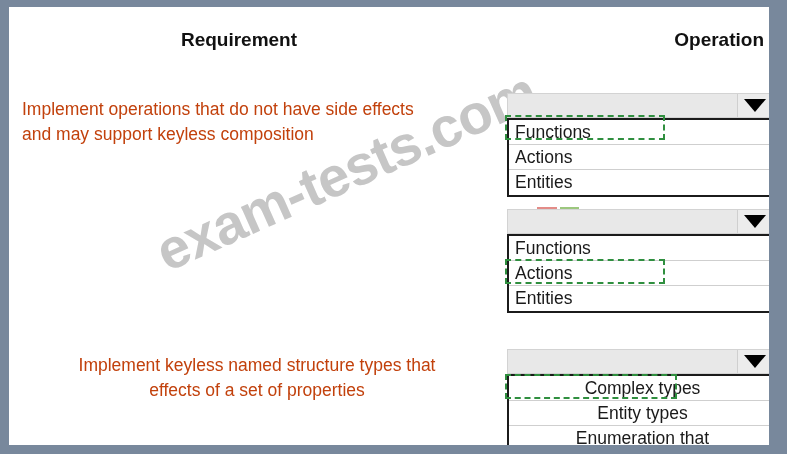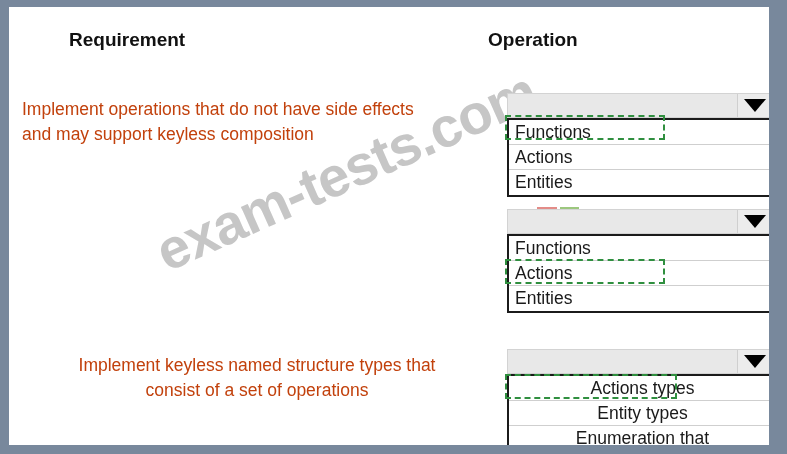--- a/index.html
+++ b/index.html
@@ -38,22 +38,22 @@
     display:grid;grid-template-columns:1fr 1fr;grid-template-rows:1fr 1fr;
     gap:3px;pointer-events:none;
   }
   #wm-ms-logo span{display:block;}
 
   
   .col-head{
     position:absolute;font-weight:bold;font-size:19px;color:#111111;
     letter-spacing:0px;
   }
-  #head-requirement{left:60px;top:22px;width:340px;}
-  #head-operation{left:479px;top:22px;width:250px;text-align:left;}
+  #head-requirement{left:60px;top:22px;width:340px;text-align:center;}
+  #head-operation{left:505px;top:22px;width:250px;text-align:right;}
 
   
   .row{position:absolute;left:0;width:760px;}
   #row-0{top:78px;height:116px;}
   #row-1{top:194px;height:125px;}
   #row-2{top:334px;height:119px;text-align:center;}
 
   .req-text{
     position:absolute;left:13px;top:12px;width:470px;
     font-size:17.5px;line-height:25px;color:#c2410c;
@@ -146,30 +146,30 @@
           <div class="dd-item">Functions</div>
           <div class="dd-item selected">Actions</div>
           <div class="dd-item">Entities</div>
         </div>
       </div>
     </div>
 
     <div class="row" id="row-2">
       <div class="req-text">
         <div>Implement keyless named structure types that</div>
-        <div>consist of a set of operations</div>
+        <div>effects of a set of properties</div>
       </div>
       <div class="dropdown">
         <div class="dd-head">
           <div class="dd-arrowbox">
             <div class="dd-arrow"></div>
           </div>
         </div>
         <div class="dd-list">
-          <div class="dd-item selected">Actions types</div>
+          <div class="dd-item selected">Complex types</div>
           <div class="dd-item">Entity types</div>
           <div class="dd-item">Enumeration that</div>
         </div>
       </div>
     </div>
 
   </div>
 </div>
 
 </body></html>

